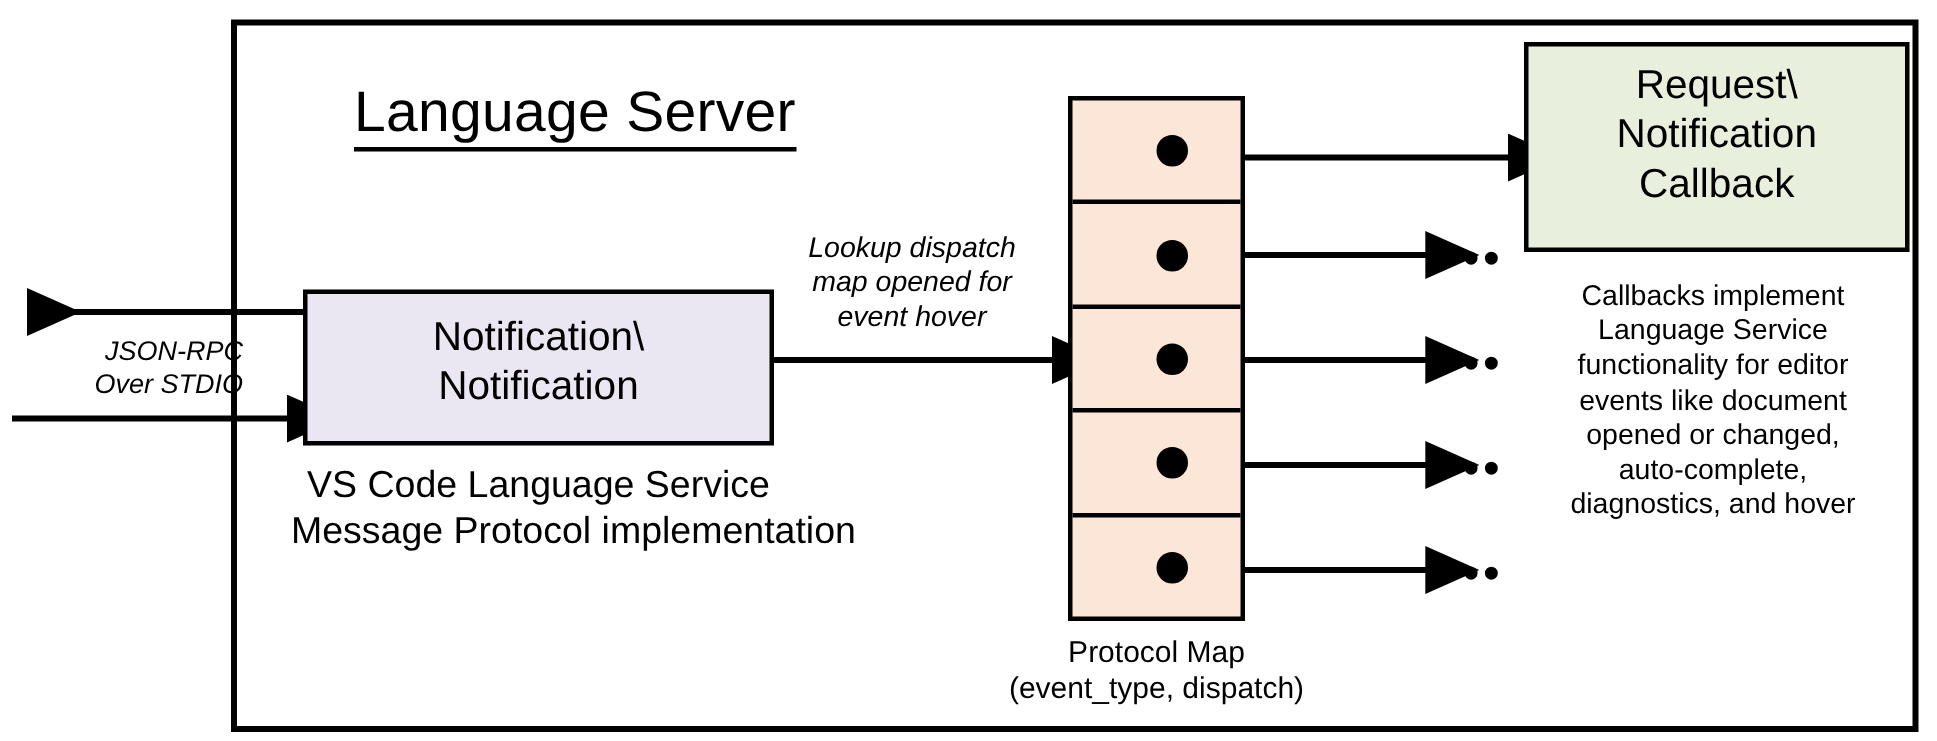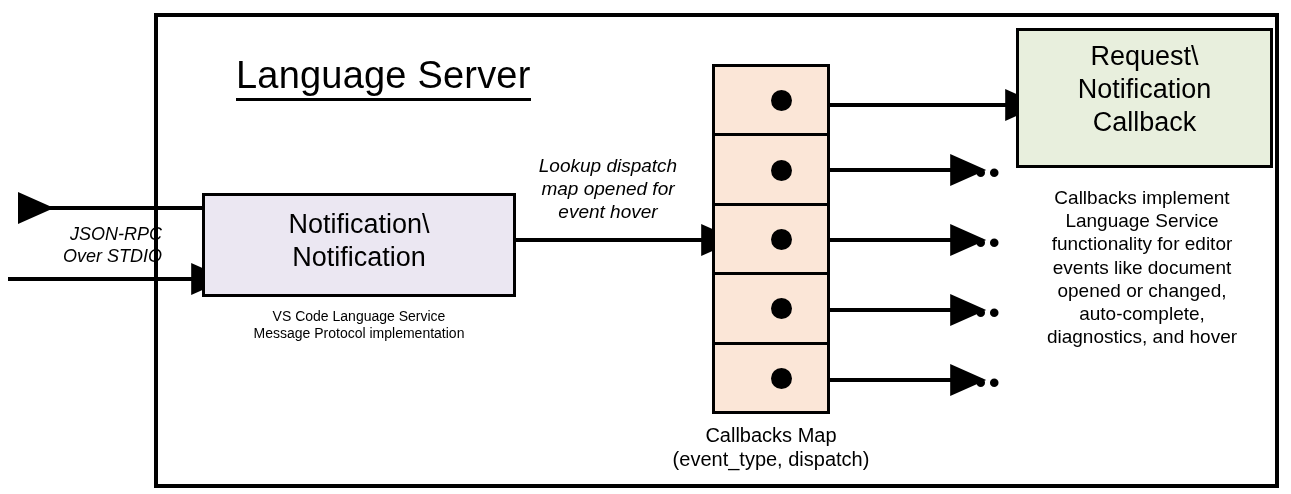--- a/index.html
+++ b/index.html
@@ -64,21 +64,21 @@
     box-sizing: border-box;
   }
   #reader-label {
     left: 204px; top: 208px;
     width: 310px;
     font-size: 27px;
   }
   #reader-caption {
     left: 194px; top: 308px;
     width: 330px;
-    font-size: 14px;
+    font-size: 25px;
   }
 
   
   #jsonrpc-label {
     left: 22px; top: 224px;
     width: 140px;
     font-size: 18px;
     text-align: right;
   }
 
@@ -229,21 +229,21 @@
     <div class="cell">
         <span class="dot"></span>
       </div>
     <div class="cell">
         <span class="dot"></span>
       </div>
     <div class="cell">
         <span class="dot"></span>
       </div>
   </div>
-  <div class="txt center" id="dispatch-caption"><span>Callbacks Map</span>
+  <div class="txt center" id="dispatch-caption"><span>Protocol Map</span>
 <span>(event_type, dispatch)</span></div>
 
 
   <div id="callback-box"></div>
   <div class="txt center" id="callback-label"><span>Request\</span>
 <span>Notification</span>
 <span>Callback</span></div>
   <div class="txt center" id="callback-caption"><span>Callbacks implement</span>
 <span>Language Service</span>
 <span>functionality for editor</span>

